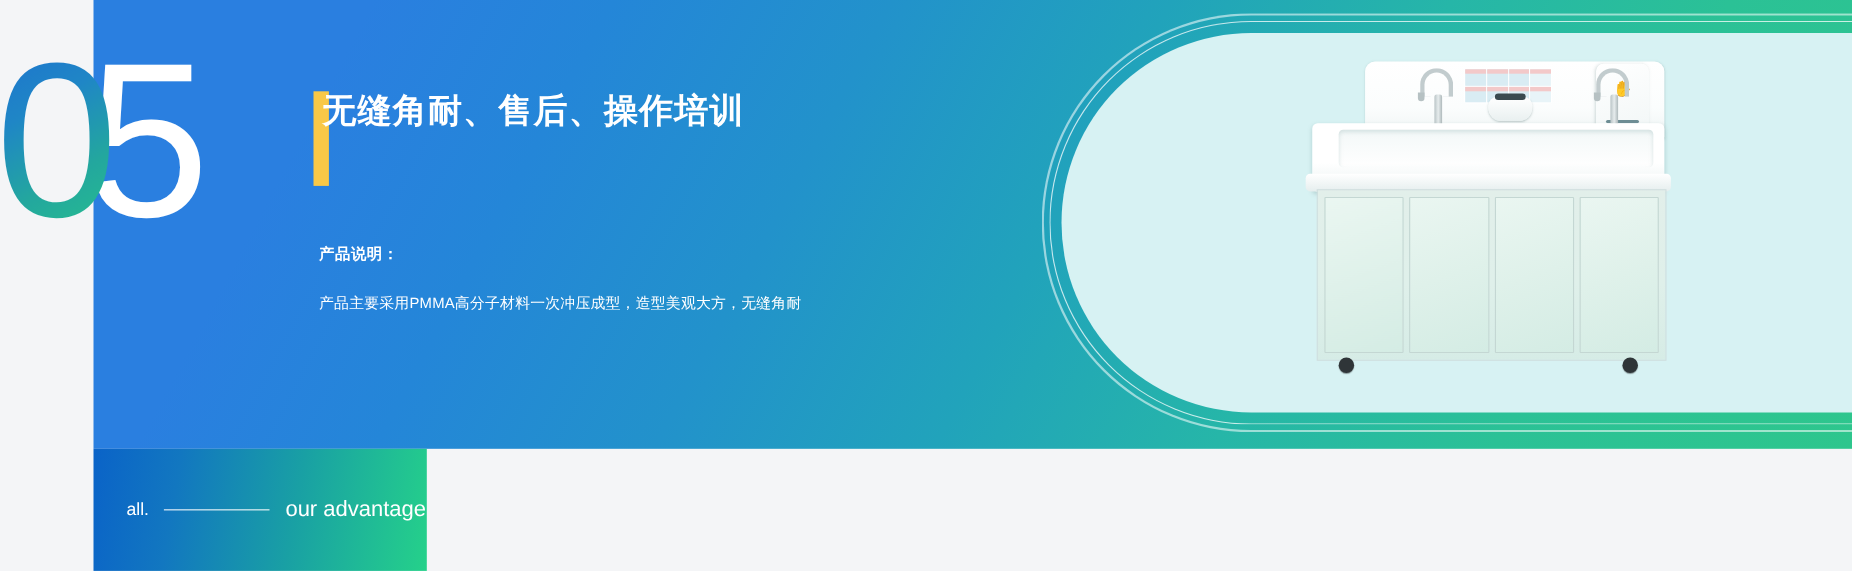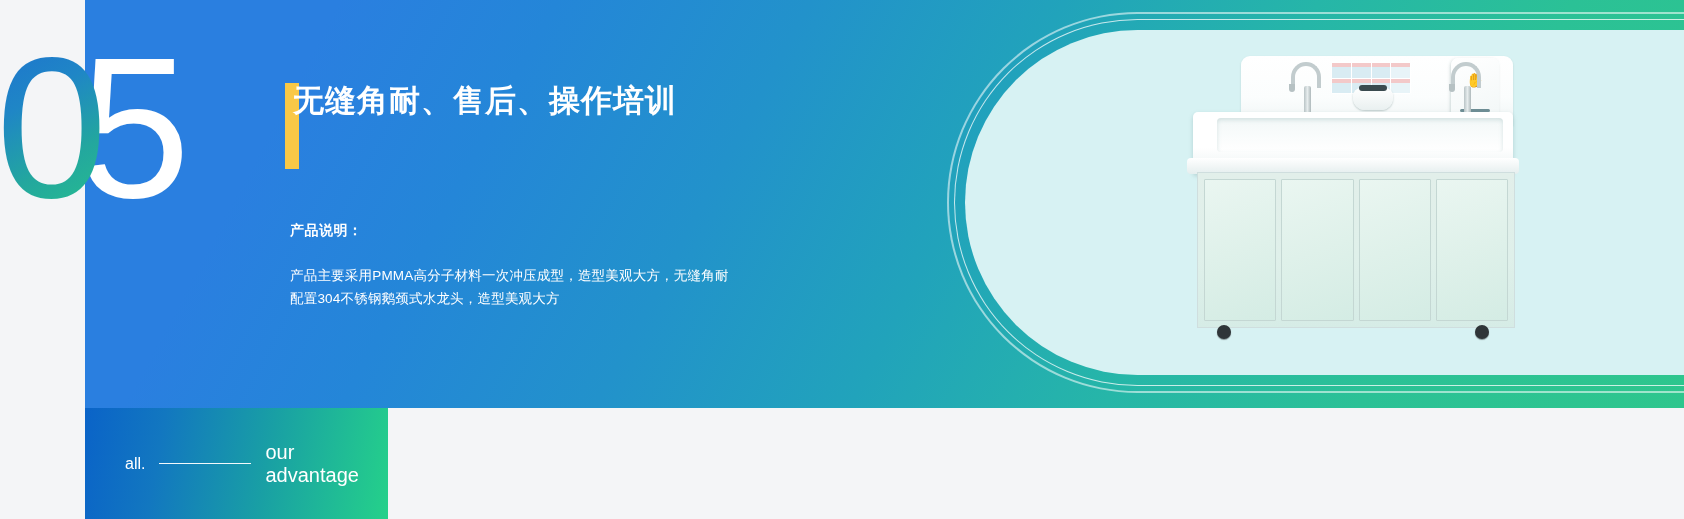--- a/index.html
+++ b/index.html
@@ -107,21 +107,21 @@
     color:#ffffff;font-size:13.5px;line-height:23px;
     letter-spacing:.2px;
   }
 
   
   .bottom-bar{
     position:absolute;left:85px;top:408px;width:303px;height:111px;
     background:linear-gradient(100deg,#0a63c8 0%,#1277c0 25%,#19a0a4 60%,#25d18a 100%);
     display:flex;align-items:center;
   }
-  .bb-all{color:#fff;font-size:16px;margin-left:40px;}
+  .bb-all{color:#fff;font-size:16px;margin-left:30px;}
   .bb-rule{width:96px;height:1px;background:#fff;margin:0 14px;opacity:.95;}
   .bb-adv{color:#fff;font-size:20px;}
 
   
   .product{
     position:absolute;left:1098px;top:40px;width:340px;height:320px;
   }
   
   .backsplash{
     position:absolute;left:58px;top:16px;width:272px;height:70px;
@@ -238,21 +238,20 @@
     <div class="accent-bar"></div>
 
     <div class="title-block">
       <h1 class="main-title">无缝角耐、售后、操作培训</h1>
     </div>
 
     <div class="desc-block">
       <div class="desc-heading">产品说明：</div>
       <ul class="desc-list">
         <li>产品主要采用PMMA高分子材料一次冲压成型，造型美观大方，无缝角耐</li>
-        <li>配置304不锈钢鹅颈式水龙头，造型美观大方</li>
       </ul>
     </div>
 
     <div class="product">
       <div class="backsplash"></div>
 
       <div class="poster">
         <i></i>
         <i></i>
         <i></i>

